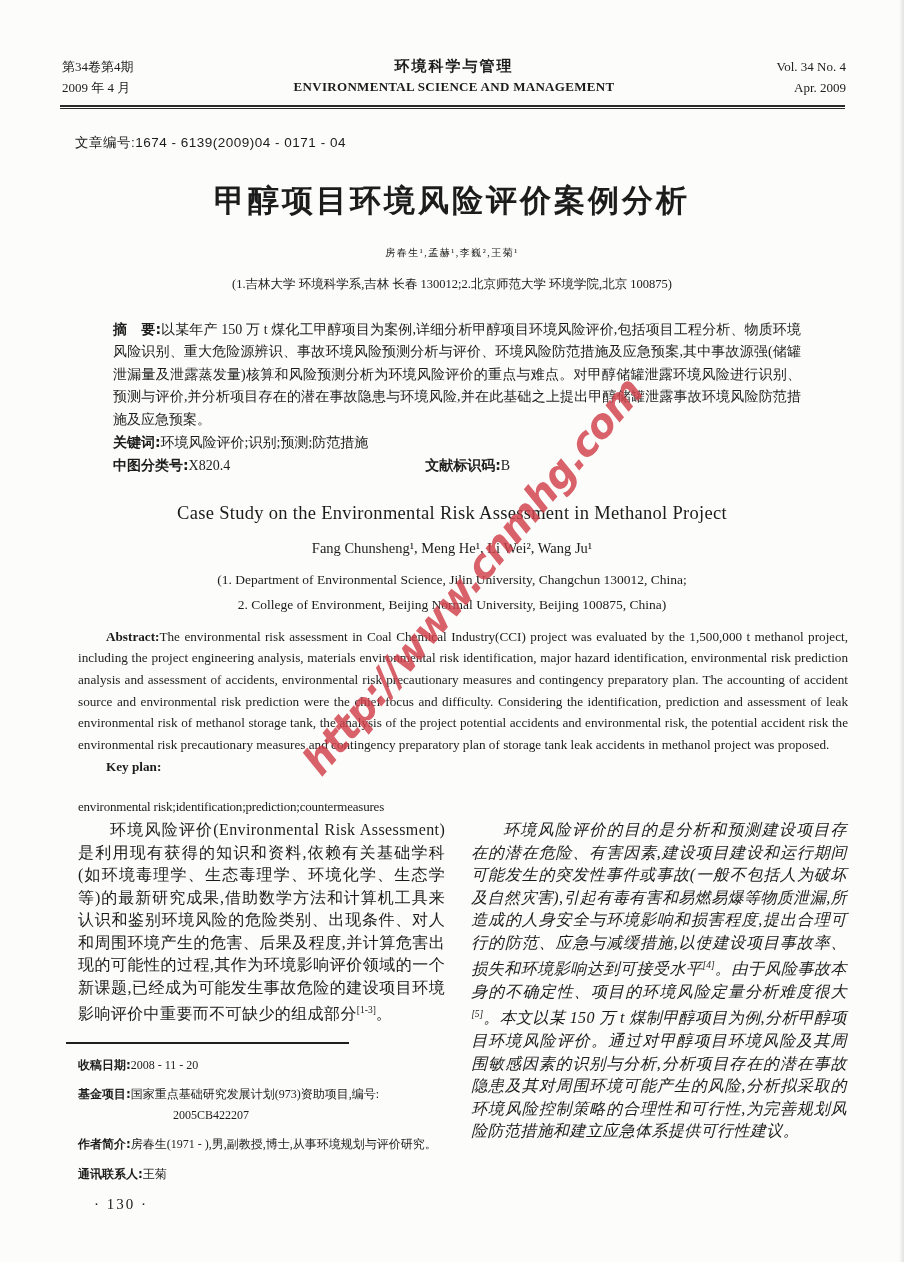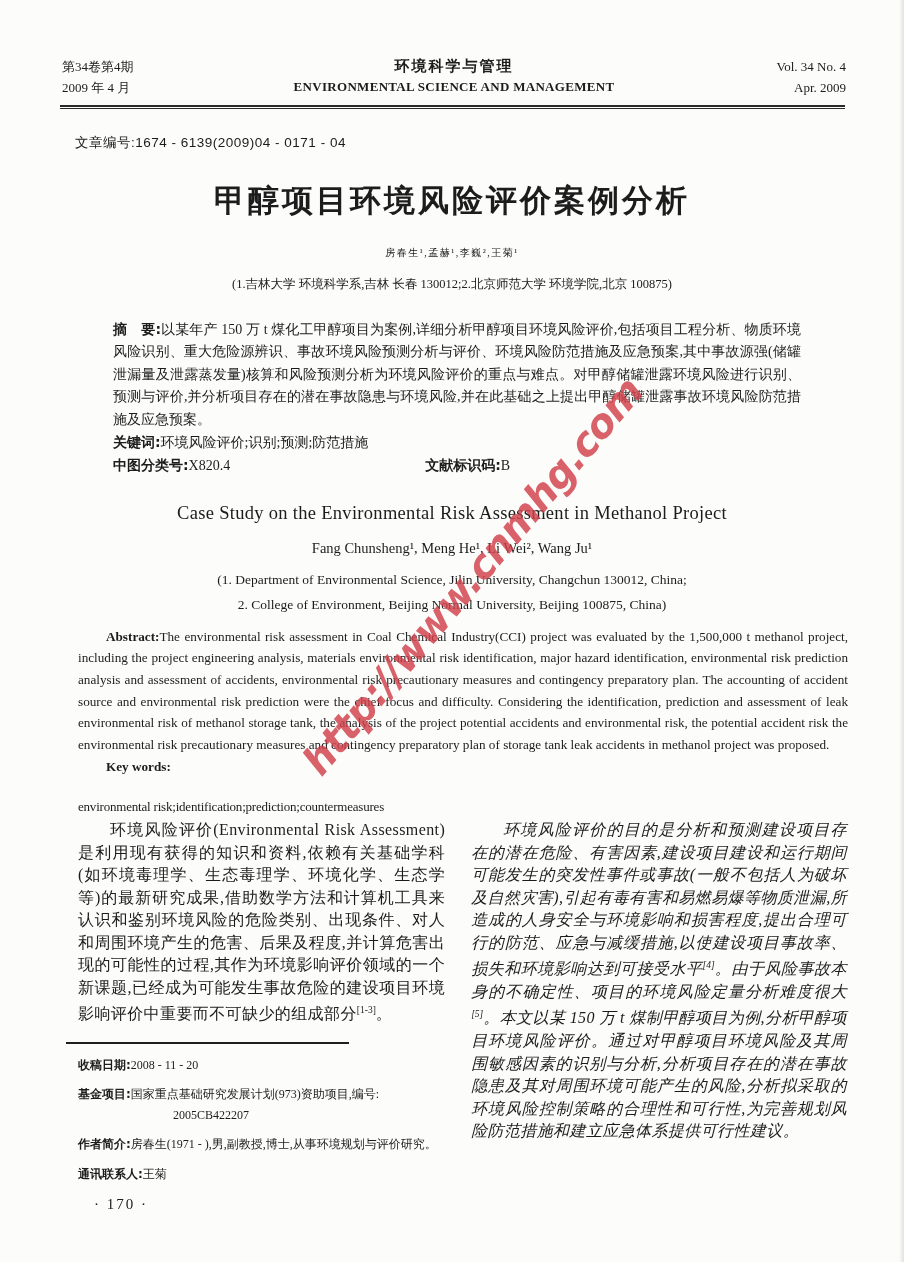--- a/index.html
+++ b/index.html
@@ -103,38 +103,38 @@
 
   <div class="title-en">Case Study on the Environmental Risk Assessment in Methanol Project</div>
   <div class="authors-en">Fang Chunsheng¹, Meng He¹, Li Wei², Wang Ju¹</div>
   <div class="affil-en">
     <div>(1. Department of Environmental Science, Jilin University, Changchun 130012, China;</div>
     <div>2. College of Environment, Beijing Normal University, Beijing 100875, China)</div>
   </div>
 
   <div class="abstract-en">
     <p><b>Abstract:</b><span>The environmental risk assessment in Coal Chemical Industry(CCI) project was evaluated by the 1,500,000 t methanol project, including the project engineering analysis, materials environmental risk identification, major hazard identification, environmental risk prediction analysis and assessment of accidents, environmental risk precautionary measures and contingency preparatory plan. The accounting of accident source and environmental risk prediction were the chief focus and difficulty. Considering the identification, prediction and assessment of leak environmental risk of methanol storage tank, the analysis of the project potential accidents and environmental risk, the potential accident risk the environmental risk precautionary measures and contingency preparatory plan of storage tank leak accidents in methanol project was proposed.</span></p>
-    <p class="kw-en">Key words:</p>
+    <p class="kw-en">Key plan:</p>
   </div>
 
   <div class="columns">
 
     <div class="col col-left">
       <div class="kw-line">environmental risk;identification;prediction;countermeasures</div>
       <p class="zh-para"><span>环境风险评价(Environmental Risk Assessment)是利用现有获得的知识和资料,依赖有关基础学科(如环境毒理学、生态毒理学、环境化学、生态学等)的最新研究成果,借助数学方法和计算机工具来认识和鉴别环境风险的危险类别、出现条件、对人和周围环境产生的危害、后果及程度,并计算危害出现的可能性的过程,其作为环境影响评价领域的一个新课题,已经成为可能发生事故危险的建设项目环境影响评价中重要而不可缺少的组成部分</span><sup>[1-3]</sup><span>。</span></p>
 
       <div class="footnotes">
         <div class="fn-rule"></div>
         <p class="fn"><b>收稿日期:</b><span>2008 - 11 - 20</span></p>
         <p class="fn"><b>基金项目:</b><span>国家重点基础研究发展计划(973)资助项目,编号:</span><br><span class="fn-cont">2005CB422207</span></p>
         <p class="fn"><b>作者简介:</b><span>房春生(1971 - ),男,副教授,博士,从事环境规划与评价研究。</span></p>
         <p class="fn"><b>通讯联系人:</b><span>王菊</span></p>
       </div>
 
-      <div class="page-num">· 170 ·</div>
+      <div class="page-num">· 130 ·</div>
     </div>
 
     <div class="col col-right">
       <p class="zh-para"><span>环境风险评价的目的是分析和预测建设项目存在的潜在危险、有害因素,建设项目建设和运行期间可能发生的突发性事件或事故(一般不包括人为破坏及自然灾害),引起有毒有害和易燃易爆等物质泄漏,所造成的人身安全与环境影响和损害程度,提出合理可行的防范、应急与减缓措施,以使建设项目事故率、损失和环境影响达到可接受水平</span><sup>[4]</sup><span>。由于风险事故本身的不确定性、项目的环境风险定量分析难度很大</span><sup>[5]</sup><span>。本文以某 150 万 t 煤制甲醇项目为例,分析甲醇项目环境风险评价。通过对甲醇项目环境风险及其周围敏感因素的识别与分析,分析项目存在的潜在事故隐患及其对周围环境可能产生的风险,分析拟采取的环境风险控制策略的合理性和可行性,为完善规划风险防范措施和建立应急体系提供可行性建议。</span></p>
     </div>
 
   </div>
 
   <div class="watermark" style="color: rgb(210, 64, 75);">http://www.cnmhg.com</div>
 

